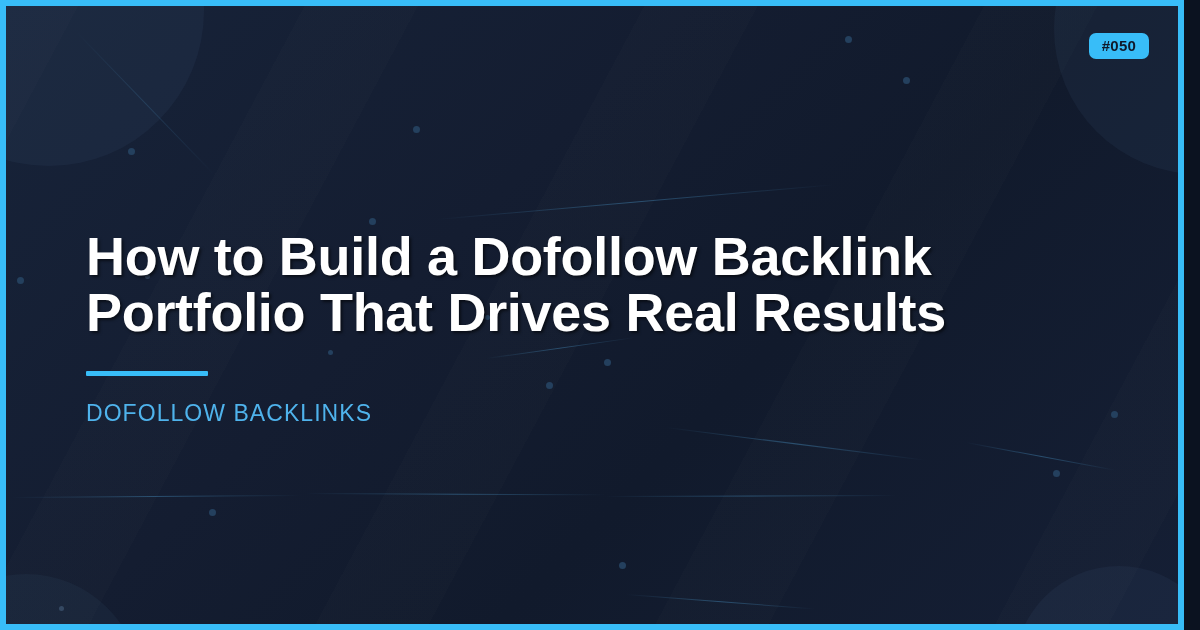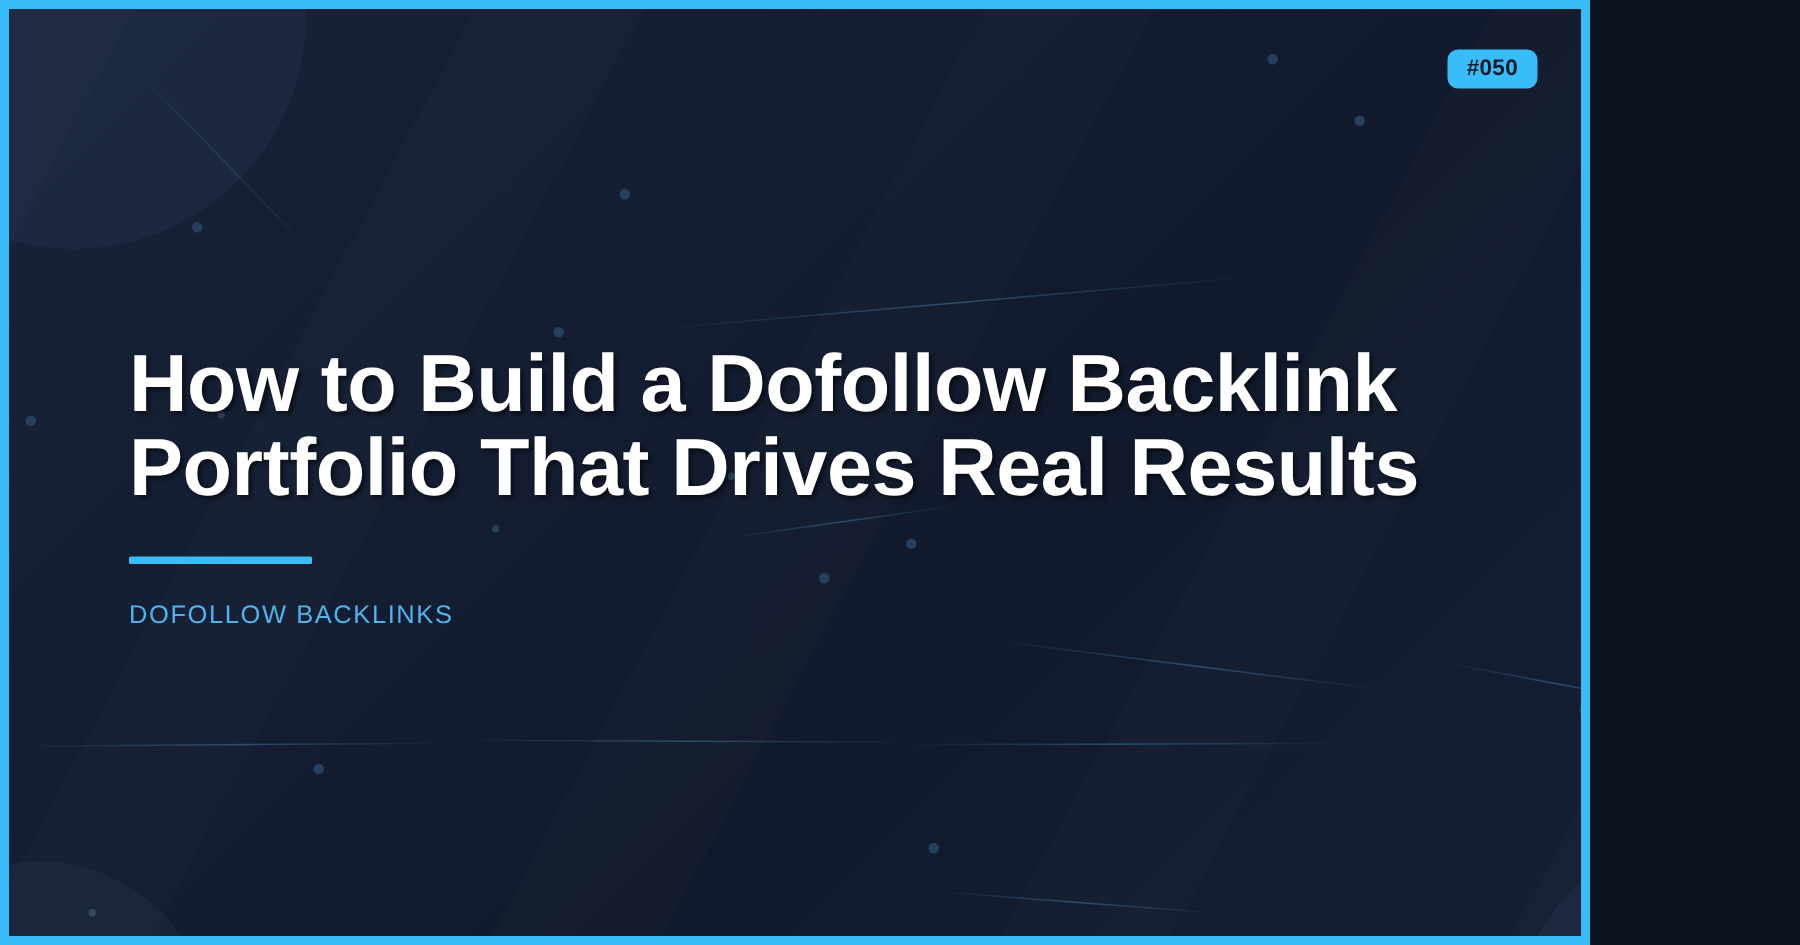--- a/index.html
+++ b/index.html
@@ -10,21 +10,21 @@
   body {
     width: 1200px;
     height: 630px;
     overflow: hidden;
     font-family: "Liberation Sans", sans-serif;
   }
 
   
   #card {
     position: relative;
-    width: 1060px;
+    width: 1184px;
     height: 630px;
     box-sizing: border-box;
     border: 6px solid #38bdf8;
     background: #14532d;
     overflow: hidden;
   }
 
   
   .bg-base {
     position: absolute;
@@ -129,21 +129,21 @@
   #accent-bar {
     width: 122px;
     height: 5px;
     background: #38bdf8;
     margin-top: 31px;
     border-radius: 1px;
   }
   #category {
     margin-top: 24px;
     color: #4fb3ec;
-    font-size: 17px;
+    font-size: 23px;
     font-weight: normal;
     letter-spacing: 1.05px;
   }
 </style>
 </head>
 <body>
 
 <div id="card">
 
   <div class="bg-base"></div>

